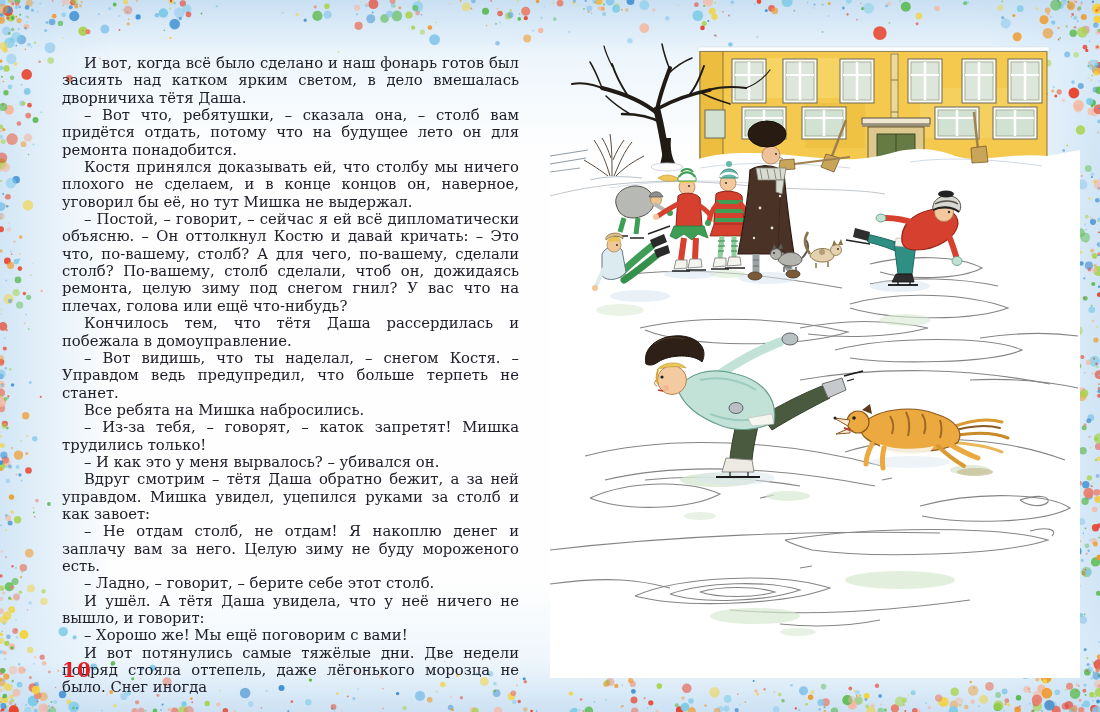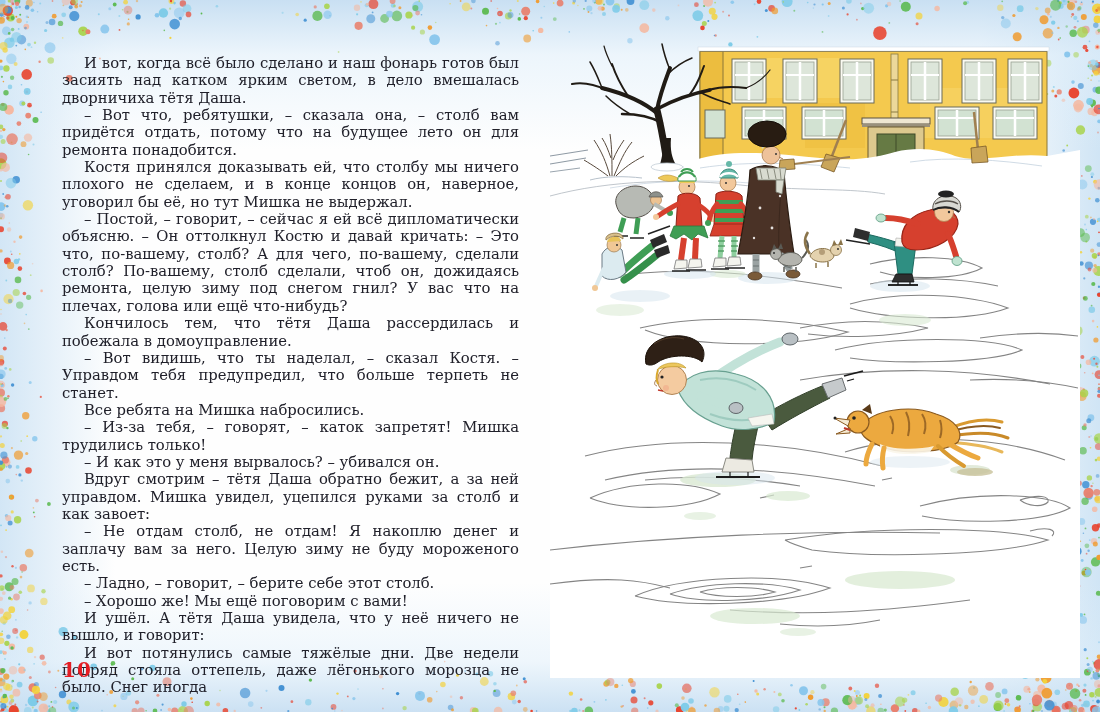--- a/index.html
+++ b/index.html
@@ -1147,29 +1147,29 @@
       <circle cx="1078.6" cy="8.9" r="1.6" fill="#f09b2f" opacity="0.49"></circle>
       <circle cx="1040.2" cy="708.0" r="0.8" fill="#86c5ec" opacity="0.60"></circle>
     </svg>
 
   <div class="text-block">
     <p>И вот, когда всё было сделано и наш фонарь готов был засиять над катком ярким светом, в дело вмешалась дворничиха тётя Даша.</p>
     <p>– Вот что, ребятушки, – сказала она, – столб вам придётся отдать, потому что на будущее лето он для ремонта понадобится.</p>
     <p>Костя принялся доказывать ей, что столбу мы ничего плохого не сделаем, и в конце концов он, наверное, уговорил бы её, но тут Мишка не выдержал.</p>
     <p>– Постой, – говорит, – сейчас я ей всё дипломатически объясню. – Он оттолкнул Костю и давай кричать: – Это что, по-вашему, столб? А для чего, по-вашему, сделали столб? По-вашему, столб сделали, чтоб он, дожидаясь ремонта, целую зиму под снегом гнил? У вас что на плечах, голова или ещё что-нибудь?</p>
     <p>Кончилось тем, что тётя Даша рассердилась и побежала в домоуправление.</p>
-    <p>– Вот видишь, что ты наделал, – сказал Костя. – Управдом тебя предупредил, что больше терпеть не станет.</p>
+    <p>– Вот видишь, что ты наделал, – снегом Костя. – Управдом ведь предупредил, что больше терпеть не станет.</p>
     <p>Все ребята на Мишка набросились.</p>
     <p>– Из-за тебя, – говорят, – каток запретят! Мишка трудились только!</p>
     <p>– И как это у меня вырвалось? – убивался он.</p>
     <p>Вдруг смотрим – тётя Даша обратно бежит, а за ней управдом. Мишка увидел, уцепился руками за столб и как завоет:</p>
     <p>– Не отдам столб, не отдам! Я накоплю денег и заплачу вам за него. Целую зиму не буду мороженого есть.</p>
     <p>– Ладно, – говорит, – берите себе этот столб.</p>
+    <p>И ушёл. А тётя Даша увидела, что у неё ничего не вышло, и говорит:</p>
     <p>– Хорошо же! Мы ещё поговорим с вами!</p>
-    <p>И ушёл. А тётя Даша увидела, что у неё ничего не вышло, и говорит:</p>
     <p>И вот потянулись самые тяжёлые дни. Две недели подряд стояла оттепель, даже лёгонького морозца не было. Снег иногда</p>
   </div>
 
   <div class="page-number">10</div>
 
   <div class="illustration" aria-label="Зимний двор с катком: жёлтый дом с окнами, голое дерево, группа детей на коньках, дворничиха в шубе, два котёнка, мальчик-конькобежец, девочка в меховой шапке катится на коньках, за ней бежит рыжая собака; на льду следы от коньков">
   <svg width="530" height="650" viewBox="0 0 530 650" xmlns="http://www.w3.org/2000/svg">
 
     <g>
       <rect x="150" y="23" width="347" height="112" fill="#f4c94e" stroke="#8a7638" stroke-width="1"></rect>

